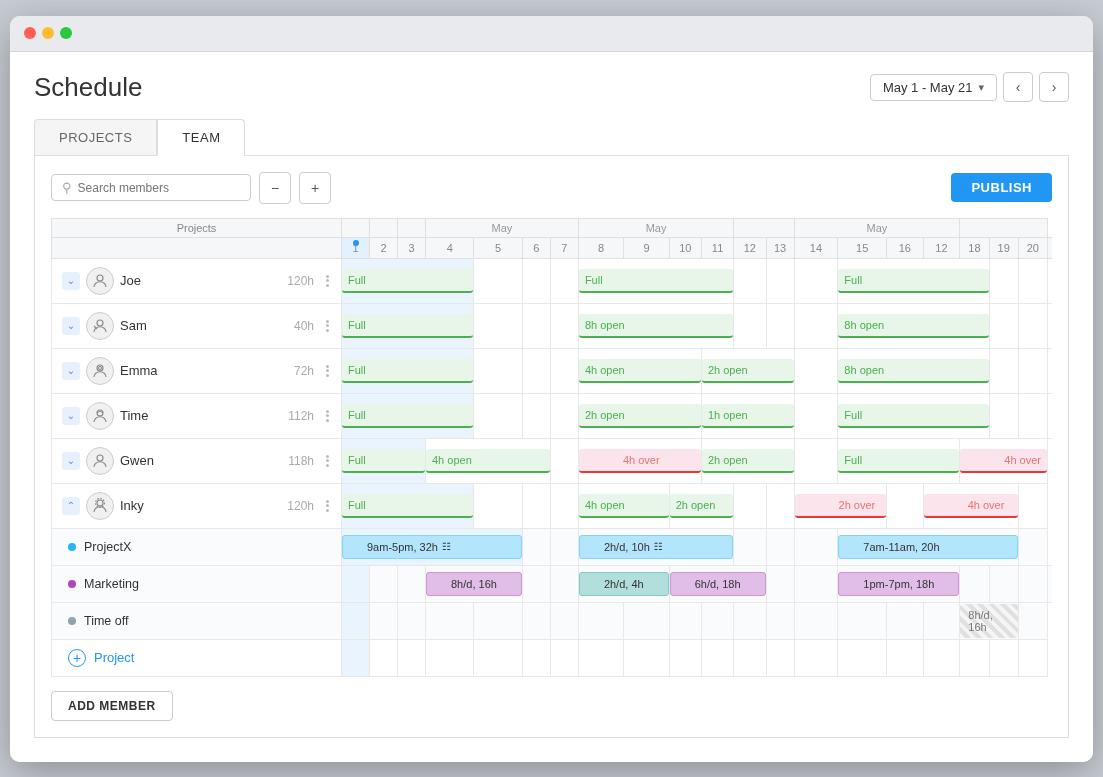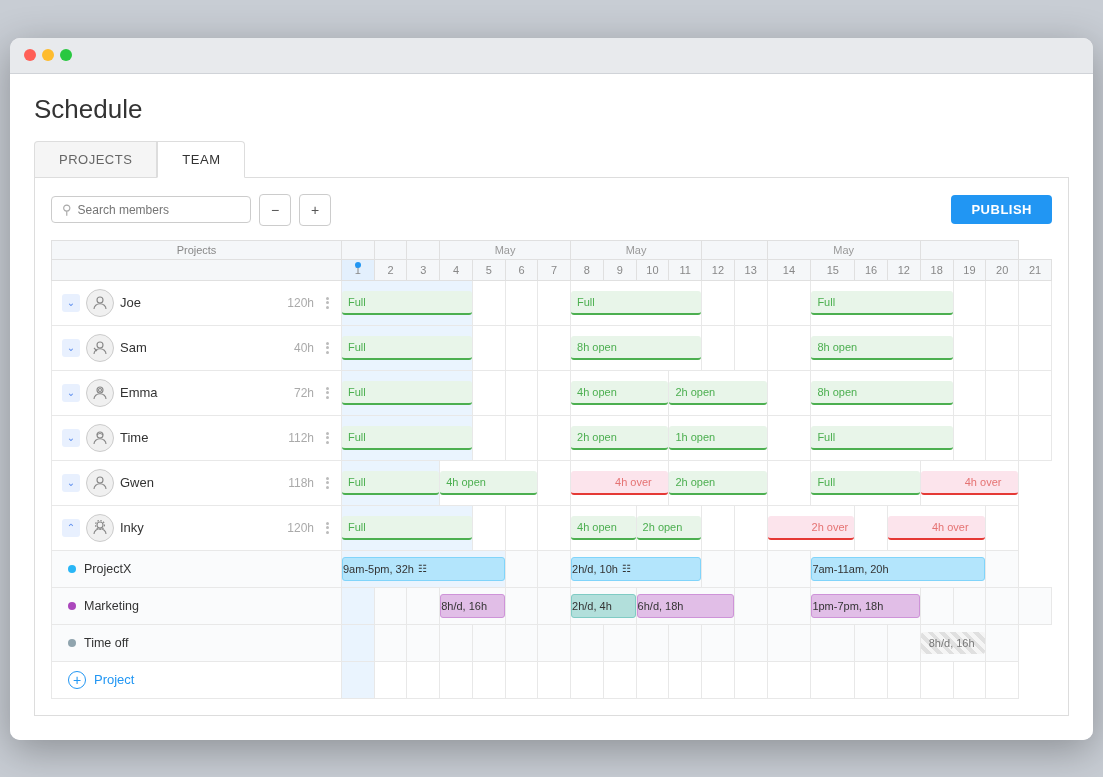--- a/index.html
+++ b/index.html
@@ -332,21 +332,21 @@
     .project-dot {
       width: 8px; height: 8px; border-radius: 50%;
       flex-shrink: 0;
     }
     .project-dot-blue { background: #29b6f6; }
     .project-dot-purple { background: #ab47bc; }
     .project-dot-gray { background: #90a4ae; }
 
     .project-block {
       border-radius: 3px;
-      padding: 5px 0;
+      padding: 5px 24px;
       font-size: 11px;
       color: #333;
       white-space: nowrap;
       display: flex;
       align-items: center;
       gap: 4px;
     }
     .proj-blue { background: #b3e5fc; border: 1px solid #81d4fa; }
     .proj-purple { background: #e1bee7; border: 1px solid #ce93d8; }
     .proj-teal { background: #b2dfdb; border: 1px solid #80cbc4; }
@@ -431,20 +431,27 @@
   <div class="titlebar">
     <div class="traffic-lights">
       <div class="tl tl-red"></div>
       <div class="tl tl-yellow"></div>
       <div class="tl tl-green"></div>
     </div>
   </div>
   <div class="app-body">
     <div class="app-header">
       <h1 class="app-title">Schedule</h1>
+      <div class="date-range-control">
+        <div class="date-range-selector">
+          <span>May 1 - May 21</span>
+        </div>
+        <button class="nav-btn">‹</button>
+        <button class="nav-btn">›</button>
+      </div>
     </div>
 
     <div class="tabs">
       <div class="tab">PROJECTS</div>
       <div class="tab active">TEAM</div>
     </div>
 
     <div class="main-content">
       <div class="toolbar">
         <div class="search-box">
@@ -911,15 +918,16 @@
                 <td></td>
               <td></td>
                 <td></td>
                 <td></td>
               <td></td>
             </tr>
           </tbody>
         </table>
       </div>
 
+      <button class="add-member-btn">ADD MEMBER</button>
     </div>
   </div>
 </div>
 
 </body></html>

